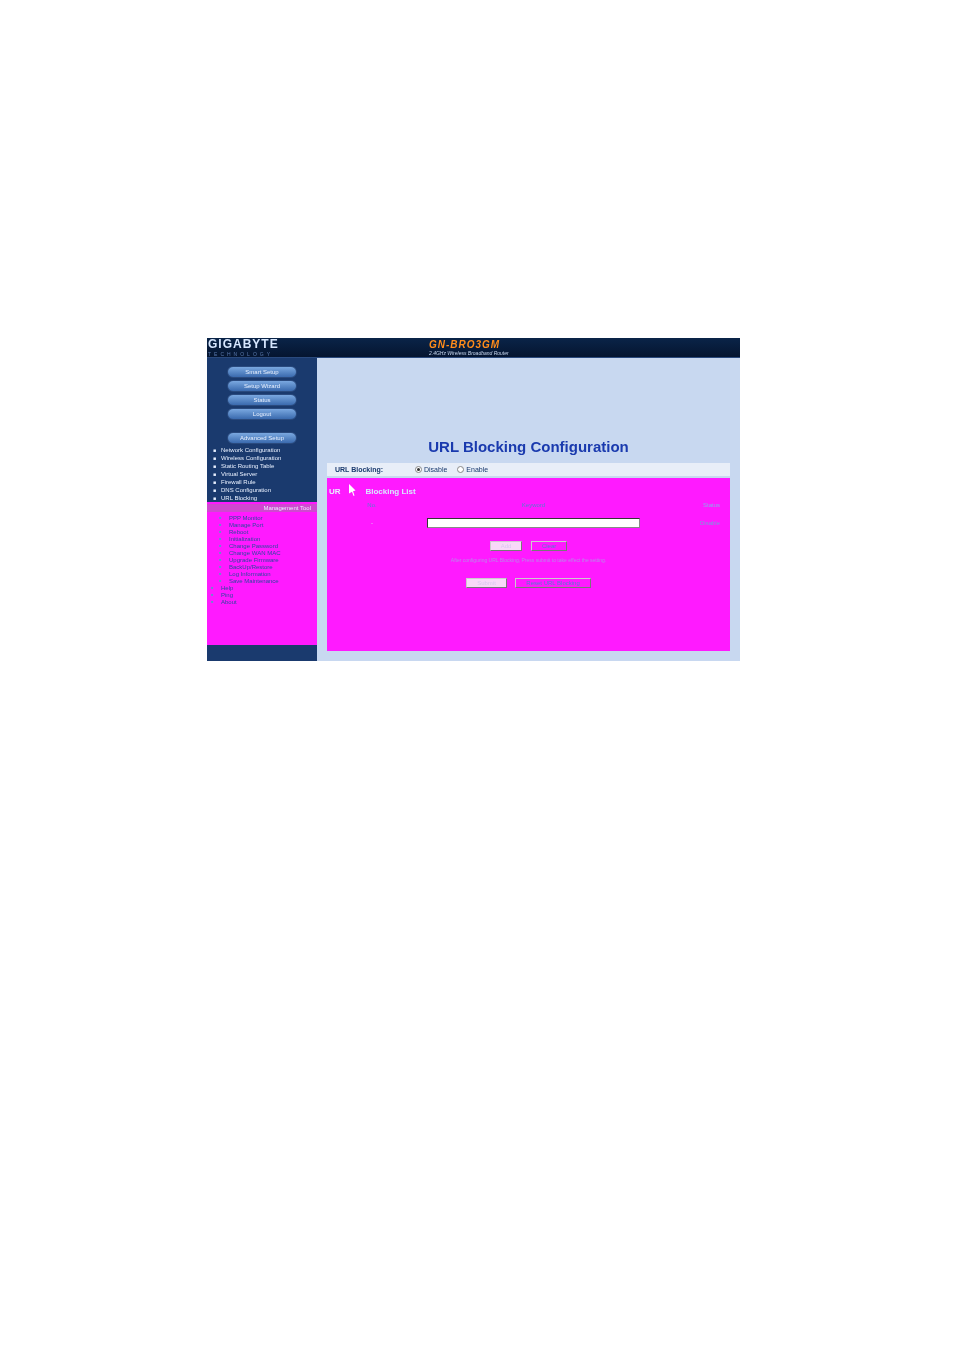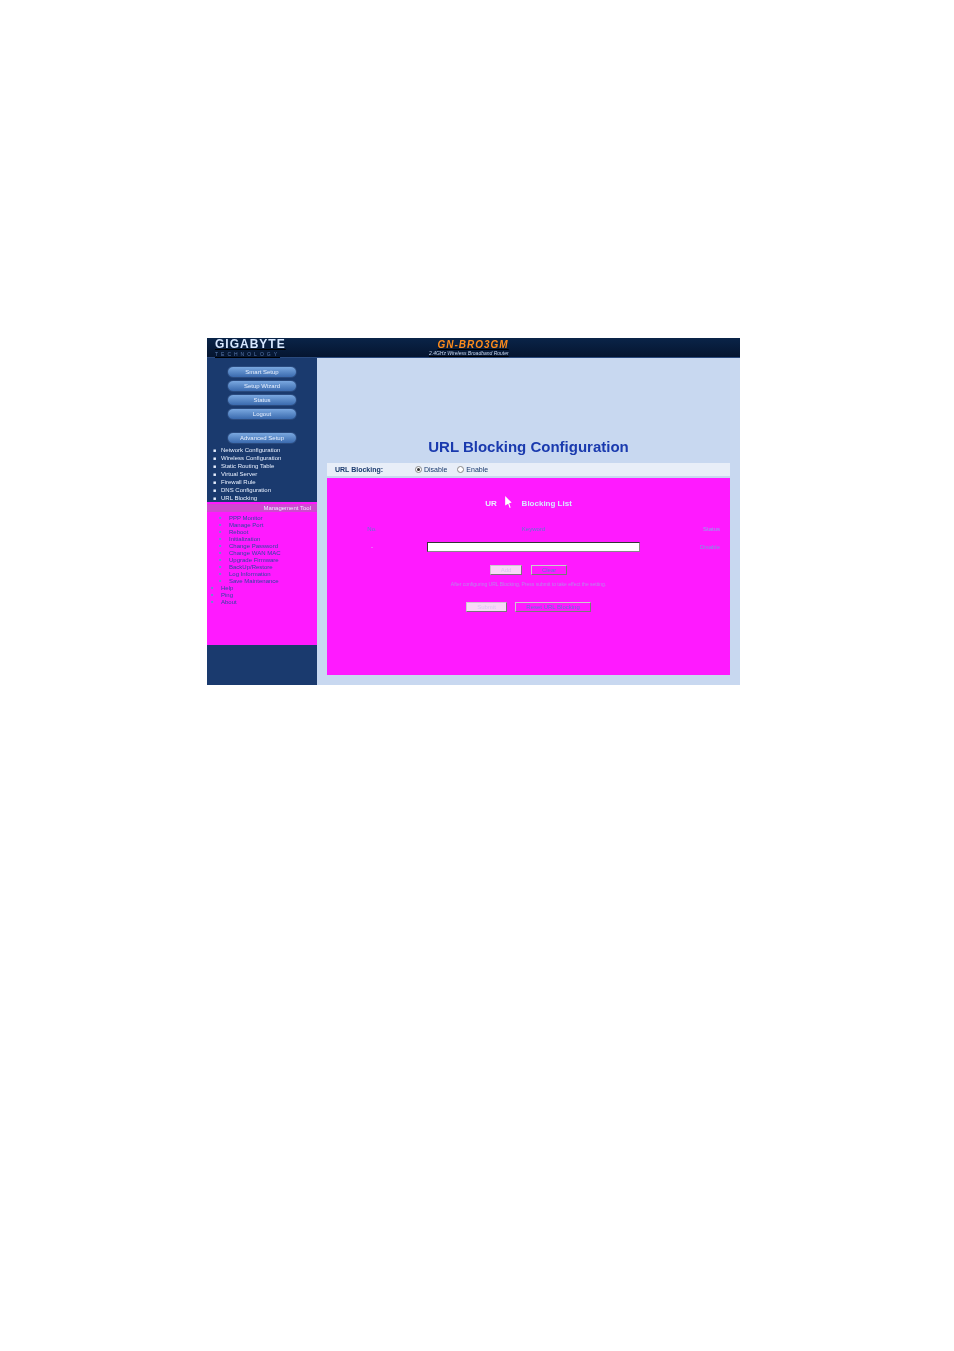--- a/index.html
+++ b/index.html
@@ -18,41 +18,40 @@
       height: 297px;
       background: linear-gradient(to bottom, #1a3a6e 0%, #0d2850 100%);
       display: flex;
       flex-direction: column;
     }
     .header-bar {
       height: 34px;
       background: linear-gradient(to bottom, #0a2448 0%, #051530 100%);
       display: flex;
       align-items: center;
-      padding: 0 8px;
+      padding: 0 1px;
       border-bottom: 1px solid #2a4a7e;
-      text-decoration: underline;
     }
     .brand {
       color: #d8e8ff;
       font-size: 12px;
       font-weight: bold;
       letter-spacing: 1px;
       line-height: 1;
     }
     .brand-sub {
       color: #5a7aae;
       font-size: 5px;
       letter-spacing: 3px;
       margin-top: 1px;
     }
     .header-title {
       margin-left: auto;
       margin-right: auto;
-      text-align: right;
+      text-align: left;
       transform: translateX(-40px);
     }
     .product-name {
       color: #ff8c1a;
       font-size: 10px;
       font-weight: bold;
       font-style: italic;
       letter-spacing: 1px;
     }
     .product-desc {
@@ -185,22 +184,21 @@
     .radio-dot {
       width: 7px; height: 7px; border-radius: 50%;
       border: 1px solid #888; background: #fff;
       display: inline-flex; align-items: center; justify-content: center;
     }
     .radio-dot.checked::after {
       content: ""; width: 3px; height: 3px; border-radius: 50%; background: #333;
     }
     .list-header {
       background: #ff1aff;
-      text-align: center;
-      padding: 14px;
+      padding: 2px;
       margin-top: 2px;
       position: relative;
     }
     .list-header-text {
       color: #d8e8ff;
       font-size: 8px;
       font-weight: bold;
     }
     .list-header-prefix {
       color: #e8f0ff;

